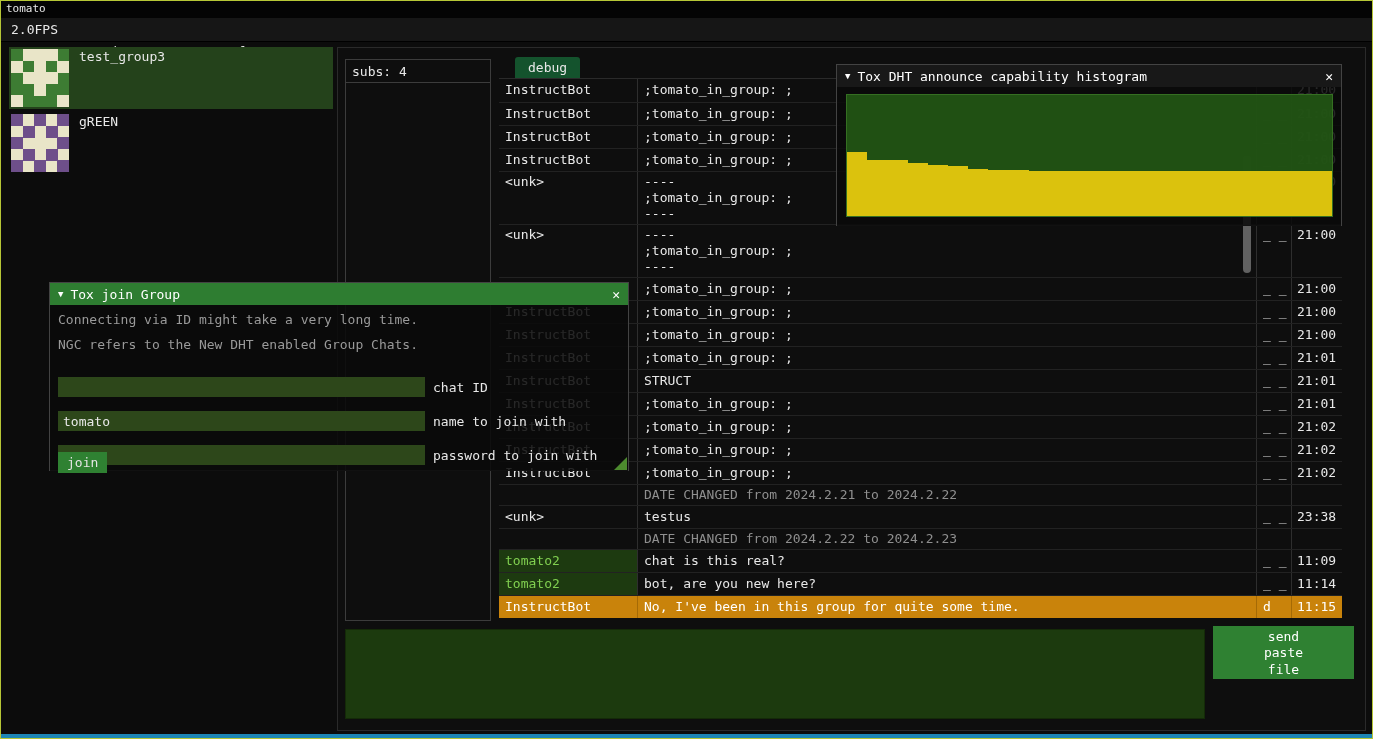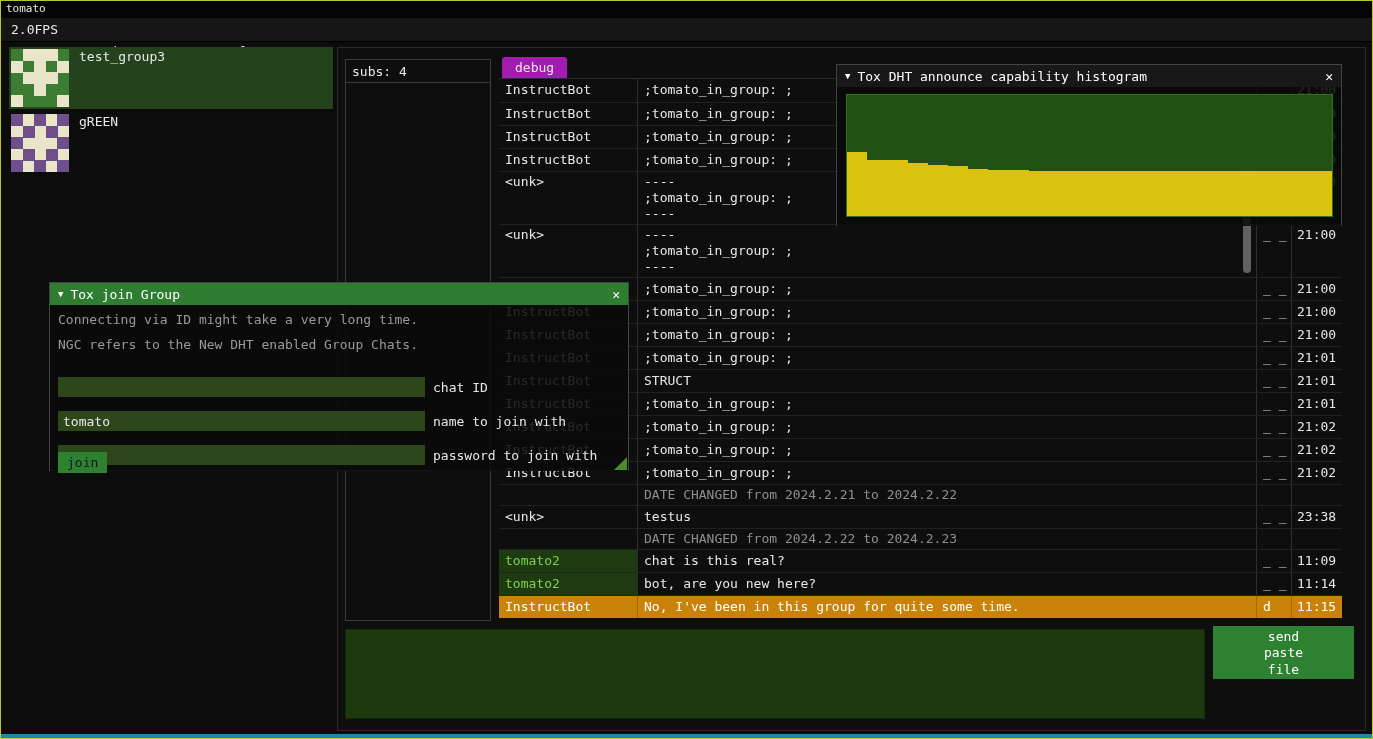--- a/index.html
+++ b/index.html
@@ -26,22 +26,22 @@
 
   .main-window { position:absolute; left:336px; top:46px; width:1029px; height:684px;
     background:#0e0e0e; border:1px solid #2a2a2a; }
 
   .subs-panel { position:absolute; left:344px; top:58px; width:146px; height:562px; border:1px solid #3c3c3c; }
   .subs-header { padding:4px 6px 3px; }
   .subs-sep { height:1px; background:#3c3c3c; margin-bottom:4px; }
   .member { padding:0 6px; line-height:20px; white-space:nowrap; }
 
   .tabbar { position:absolute; left:498px; top:56px; width:843px; height:22px; border-bottom:1px solid #2a2a2a; }
-  .tab { display:inline-block; padding:0 13px; height:21px; line-height:21px; background:#a21caf;
-    border-radius:3px 3px 0 0; margin-left:3px; }
+  .tab { display:inline-block; padding:0 13px; height:21px; line-height:21px; background:#14532d;
+    border-radius:3px 3px 0 0; margin-left:16px; }
 
   .chat-log { position:absolute; left:498px; top:78px; width:843px; height:544px; overflow:hidden; }
   .row { display:flex; align-items:stretch; border-top:1px solid #222; min-height:23px; }
   .row:first-child { border-top:none; }
   .cell { line-height:22px; overflow:hidden; white-space:pre-line; }
   .c-name { width:139px; padding-left:6px; border-right:1px solid #2e2e2e; }
   .c-msg  { width:619px; padding-left:6px; border-right:1px solid #2e2e2e; }
   .c-flags{ width:35px;  padding-left:6px; border-right:1px solid #2e2e2e; color:#dcdcdc; }
   .c-time { width:50px;  padding-left:5px; }
   .row.multi .cell { line-height:16px; padding-top:2px; padding-bottom:2px; }
@@ -70,21 +70,21 @@
   #join-window { left:48px; top:281px; width:580px; height:189px; }
   #join-window .win-title { background:#2e7d31; }
   .jw-body { position:relative; height:166px; background:rgba(10,10,10,0.87); }
   .jw-info { color:#9a9a9a; padding:5px 8px 0; line-height:20px; white-space:nowrap; }
   #join-fields { position:absolute; left:8px; top:68px; }
   .jw-field { display:flex; align-items:center; height:28px; margin-bottom:6px; }
   .jw-input { width:367px; height:20px; background:#2d471a; border:none; outline:none;
     color:#e8e8e8; font:inherit; padding:0 5px; }
   .jw-label { margin-left:8px; }
   .jw-join { position:absolute; left:8px; top:147px; height:21px; padding:0 9px;
-    background:#2f8132; border:none; color:#0f172a; font:inherit; cursor:pointer; }
+    background:#2f8132; border:none; color:#e5e5e5; font:inherit; cursor:pointer; }
   .jw-grip { position:absolute; right:1px; bottom:1px; width:0; height:0;
     border-left:13px solid transparent; border-bottom:13px solid #4c8a2e; }
 
   #hist-window { left:835px; top:63px; width:506px; height:162px; }
   #hist-window .win-title { background:#181818; }
   .hw-body { position:relative; height:139px; background:rgba(10,10,10,0.87); }
   .hist-plot { position:absolute; left:9px; top:7px; width:487px; height:123px;
     background:rgba(34,86,20,0.93); border:1px solid #356f22; display:flex; align-items:flex-end; }
   .bar { flex:1 1 auto; background:rgba(227,199,14,0.96); }
 

